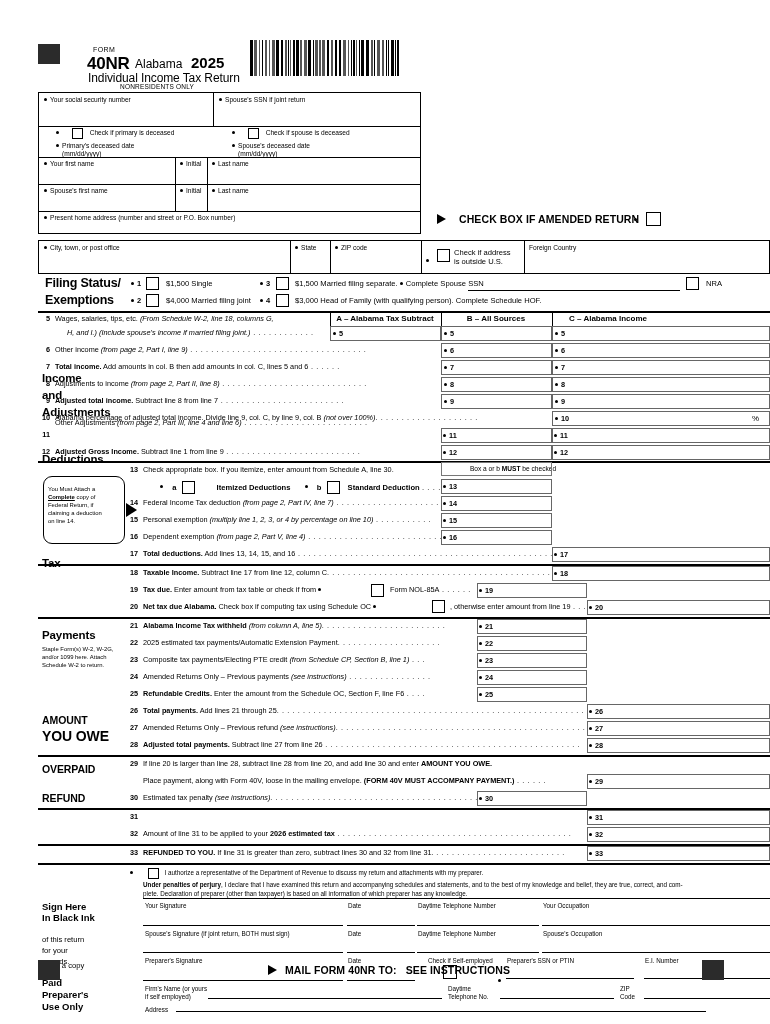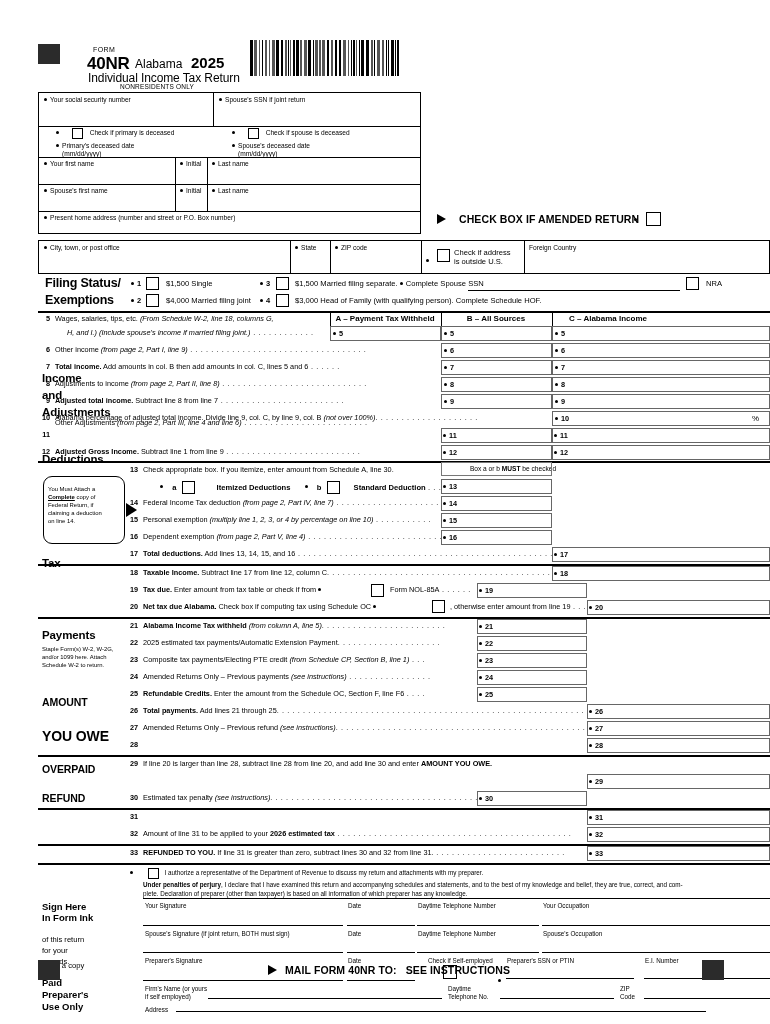--- a/index.html
+++ b/index.html
@@ -225,35 +225,35 @@
     <div class="opt" style="left:668px;top:4px;">NRA</div>
 
     <div class="num" style="left:222px;top:21px;"><span class="bullet"></span><span>4</span></div>
     <div class="cbx-lg" style="position:absolute;left:238px;top:19px;"></div>
     <div class="opt" style="left:257px;top:21px;">$3,000 Head of Family (with qualifying person). Complete Schedule HOF.</div>
   </div>
 
   <div class="hline" style="left:38px;top:273px;width:732px;height:1px;background:#000;"></div>
   <div class="hline" style="left:38px;top:311px;width:732px;height:2px;background:#000;"></div>
 
-  <div class="colhd" style="left:330px;top:314px;width:110px;">A – Payment Tax Withheld</div>
+  <div class="colhd" style="left:330px;top:314px;width:110px;">A – Alabama Tax Subtract</div>
   <div class="colhd" style="left:442px;top:314px;width:108px;">B – All Sources</div>
   <div class="colhd" style="left:553px;top:314px;width:110px;">C – Alabama Income</div>
   <div class="vline" style="left:330px;top:311px;height:16px;"></div>
   <div class="vline" style="left:441px;top:311px;height:16px;"></div>
   <div class="vline" style="left:552px;top:311px;height:16px;"></div>
   <div class="hline" style="left:330px;top:327px;width:440px;"></div>
 
   <div class="sect" style="left:42px;top:372px;">Income</div>
   <div class="sect" style="left:42px;top:389px;">and</div>
   <div class="sect" style="left:42px;top:406px;">Adjustments</div>
   <div class="sect" style="left:42px;top:453px;">Deductions</div>
   <div class="sect" style="left:42px;top:557px;text-align:center;">Tax</div>
   <div class="sect" style="left:42px;top:629px;">Payments</div>
-  <div class="sect" style="left:42px;top:696px;font-size:10.5px;">AMOUNT</div>
+  <div class="sect" style="left:42px;top:714px;font-size:10.5px;">AMOUNT</div>
   <div class="sect" style="left:42px;top:728px;font-size:14px;">YOU OWE</div>
   <div class="sect" style="left:42px;top:763px;font-size:10.5px;">OVERPAID</div>
   <div class="sect" style="left:42px;top:792px;font-size:10.5px;">REFUND</div>
 
   <div style="position:absolute;left:42px;top:645px;width:78px;font-size:5.9px;line-height:8.2px;">Staple Form(s) W-2, W-2G, and/or 1099 here. Attach Schedule W-2 to return.</div>
 
   <div class="note-oval" style="left:43px;top:476px;width:82px;height:68px;"></div>
   <div class="note-txt" style="left:48px;top:485px;width:74px;">
     <span>You Must Attach a</span><br>
     <span class="b u">Complete</span><span> copy of</span><br>
@@ -331,21 +331,21 @@
   <div class="bx" style="left:441px;top:462px;width:111px;height:14px;border-color:#777;"></div>
 
   <div style="position:absolute;left:160px;top:481px;font-size:7.6px;">
     <span class="bullet"></span>
     <span class="b" style="margin:0 4px;">a</span>
     <span class="cbx-lg"></span>
     <span class="b" style="margin-left:19px;">Itemized Deductions</span>
     <span class="bullet" style="margin-left:12px;"></span>
     <span class="b" style="margin:0 4px;">b</span>
     <span class="cbx-lg"></span>
-    <span class="b" style="margin-left:11px;">Standard Deduction</span>
+    <span class="b" style="margin-left:5px;">Standard Deduction</span>
     <span class="dots"> . . . . . . . . . . .</span>
   </div>
   <div class="amtbox" style="left:441px;top:479px;width:111px;height:15px;"></div>
   <div class="amtnum" style="left:443px;top:482px;"><span class="bullet"></span><span>13</span></div>
 
   <div class="lnum" style="left:124px;top:498px;">14</div>
   <div class="ltxt" style="left:143px;top:498px;"><span>Federal Income Tax deduction</span><span class="i"> (from page 2, Part IV, line 7)</span><span class="dots"> . . . . . . . . . . . . . . . . . . . . . . .</span></div>
   <div class="amtbox" style="left:441px;top:496px;width:111px;height:15px;"></div>
   <div class="amtnum" style="left:443px;top:499px;"><span class="bullet"></span><span>14</span></div>
 
@@ -416,27 +416,29 @@
   <div class="ltxt" style="left:143px;top:706px;"><span class="b">Total payments.</span><span> Add lines 21 through 25</span><span class="dots">. . . . . . . . . . . . . . . . . . . . . . . . . . . . . . . . . . . . . . . . . . . . . . . . . . . . . . . . . . . . . . . .</span></div>
   <div class="amtbox" style="left:587px;top:704px;width:183px;height:15px;"></div>
   <div class="amtnum" style="left:589px;top:707px;"><span class="bullet"></span><span>26</span></div>
 
   <div class="lnum" style="left:124px;top:723px;">27</div>
   <div class="ltxt" style="left:143px;top:723px;"><span>Amended Returns Only – Previous refund</span><span class="i"> (see instructions)</span><span class="dots">. . . . . . . . . . . . . . . . . . . . . . . . . . . . . . . . . . . . . . . . . . . . . . . . . .</span></div>
   <div class="amtbox" style="left:587px;top:721px;width:183px;height:15px;"></div>
   <div class="amtnum" style="left:589px;top:724px;"><span class="bullet"></span><span>27</span></div>
 
   <div class="lnum" style="left:124px;top:740px;">28</div>
+  <div class="ltxt" style="left:143px;top:740px;"><span class="b">Adjusted total payments.</span><span> Subtract line 27 from line 26</span><span class="dots"> . . . . . . . . . . . . . . . . . . . . . . . . . . . . . . . . . . . . . . . . . . . . . . . . .</span></div>
   <div class="amtbox" style="left:587px;top:738px;width:183px;height:15px;"></div>
   <div class="amtnum" style="left:589px;top:741px;"><span class="bullet"></span><span>28</span></div>
 
   <div class="hline" style="left:38px;top:755px;width:732px;height:2px;background:#000;"></div>
 
   <div class="lnum" style="left:124px;top:759px;">29</div>
   <div class="ltxt" style="left:143px;top:759px;"><span>If line 20 is larger than line 28, subtract line 28 from line 20, and add line 30 and enter </span><span class="b">AMOUNT YOU OWE.</span></div>
+  <div class="ltxt" style="left:143px;top:776px;"><span>Place payment, along with Form 40V, loose in the mailing envelope. </span><span class="b">(FORM 40V MUST ACCOMPANY PAYMENT.)</span><span class="dots"> . . . . . .</span></div>
   <div class="amtbox" style="left:587px;top:774px;width:183px;height:15px;"></div>
   <div class="amtnum" style="left:589px;top:777px;"><span class="bullet"></span><span>29</span></div>
 
   <div class="lnum" style="left:124px;top:793px;">30</div>
   <div class="ltxt" style="left:143px;top:793px;"><span>Estimated tax penalty</span><span class="i"> (see instructions)</span><span class="dots">. . . . . . . . . . . . . . . . . . . . . . . . . . . . . . . . . . . . . . . . .</span></div>
   <div class="amtbox" style="left:477px;top:791px;width:110px;height:15px;"></div>
   <div class="amtnum" style="left:479px;top:794px;"><span class="bullet"></span><span>30</span></div>
 
   <div class="hline" style="left:38px;top:808px;width:732px;height:2px;background:#000;"></div>
 
@@ -464,21 +466,21 @@
     <span>I authorize a representative of the Department of Revenue to discuss my return and attachments with my preparer.</span>
   </div>
   <div style="position:absolute;left:143px;top:880px;font-size:6.3px;line-height:9px;width:625px;">
     <span class="b">Under penalties of perjury</span><span>, I declare that I have examined this return and accompanying schedules and statements, and to the best of my knowledge and belief, they are true, correct, and com-</span><br>
     <span>plete. Declaration of preparer (other than taxpayer) is based on all information of which preparer has any knowledge.</span>
   </div>
 
   <div class="hline" style="left:143px;top:898px;width:627px;"></div>
 
   <div class="sigcap" style="left:42px;top:901px;">Sign Here</div>
-  <div class="sigcap" style="left:42px;top:912px;">In Form Ink</div>
+  <div class="sigcap" style="left:42px;top:912px;">In Black Ink</div>
   <div class="sigsmall" style="left:42px;top:924px;margin-top:37px;">Keep a copy</div>
   <div class="sigsmall" style="left:42px;top:935px;">of this return</div>
   <div class="sigsmall" style="left:42px;top:946px;">for your</div>
   <div class="sigsmall" style="left:42px;top:957px;">records.</div>
 
   <div class="sigcap" style="left:42px;top:977px;">Paid</div>
   <div class="sigcap" style="left:42px;top:989px;">Preparer's</div>
   <div class="sigcap" style="left:42px;top:1001px;">Use Only</div>
 
   <div class="siglab" style="left:145px;top:902px;">Your Signature</div>

